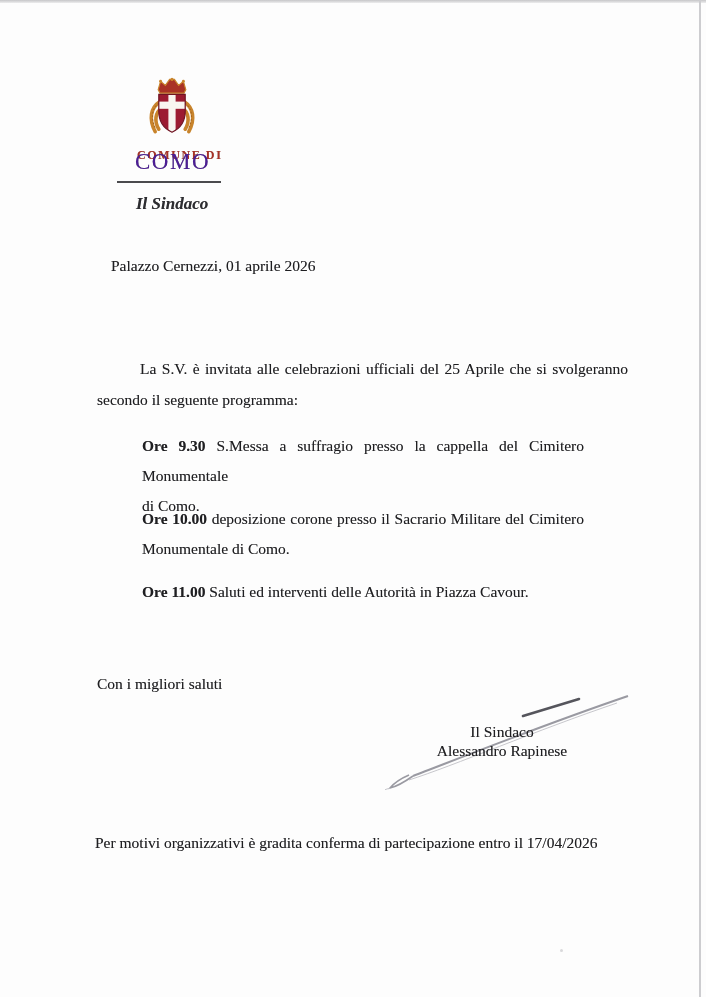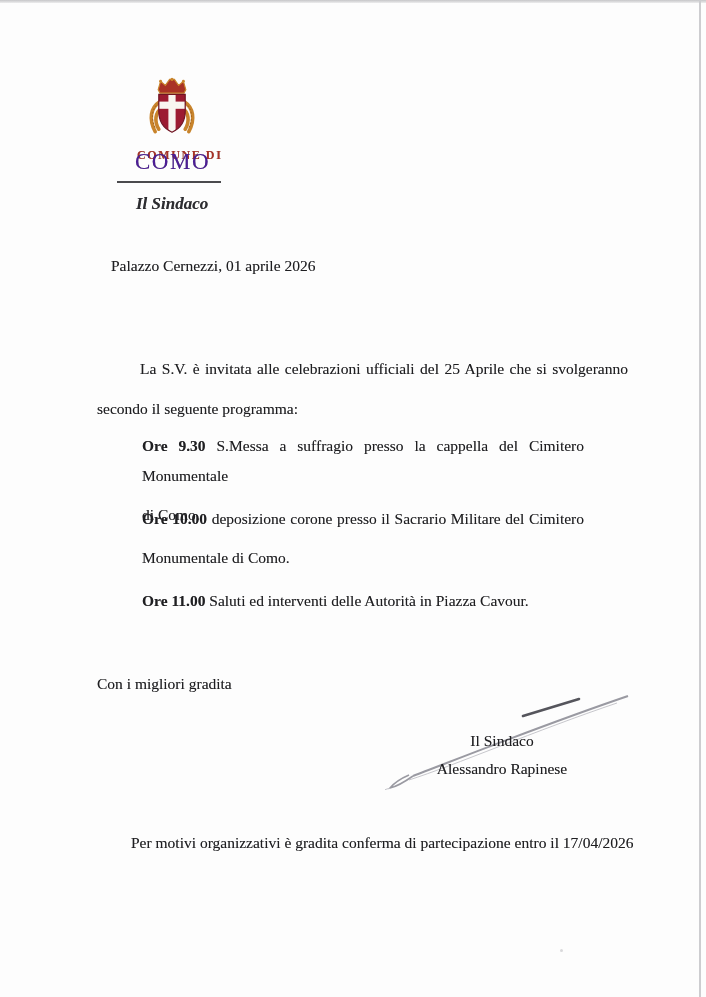--- a/index.html
+++ b/index.html
@@ -56,35 +56,35 @@
   .dateline{left:111px;top:256px;}
   .intro{
     left:97px;top:353px;width:531px;
     line-height:31px;white-space:normal;
   }
   .line-j{
     display:block;
     text-align:justify;
     text-align-last:justify;
   }
-  .line-n{display:block;text-align:left;text-align-last:left;margin-top:9px;}
+  .line-n{display:block;text-align:left;text-align-last:left;}
   .indent{text-indent:43px;}
   .program-item{
     left:142px;width:442px;
     line-height:30px;white-space:normal;
   }
   .p1{top:431px;} .p2{top:504px;} .p3{top:577px;}
   .closing{left:97px;top:674px;}
   
   .sig-block{
     left:432px;top:722px;width:140px;
     text-align:center;line-height:19px;white-space:normal;
   }
   .sig-svg{left:385px;top:686px;}
-  .footer-note{left:95px;top:833px;margin-left:36px;}
+  .footer-note{left:95px;top:833px;}
   b{font-weight:bold;}
   .speck{
     position:absolute;left:560px;top:949px;width:3px;height:3px;
     border-radius:50%;background:#d9d9db;
   }
 </style>
 </head>
 <body>
 
 <div class="paper">
@@ -150,21 +150,21 @@
     <span class="line-n">Monumentale di Como.</span>
   </div>
 
   <div class="abs txt program-item p3">
     <span class="line-n">
       <b>Ore 11.00</b>
       <span>Saluti ed interventi delle Autorità in Piazza Cavour.</span>
     </span>
   </div>
 
-  <div class="abs txt closing">Con i migliori gradita</div>
+  <div class="abs txt closing">Con i migliori saluti</div>
 
   <svg class="abs sig-svg" width="260" height="105" viewBox="0 0 260 105">
     <path d="M28,90 C70,74 155,40 243,10" fill="none" stroke="#9a9aa2" stroke-width="2"></path>
     <path d="M24,94 C68,80 152,44 232,17" fill="none" stroke="#c7c7cc" stroke-width="1"></path>
     <path d="M138,30 L194,13" fill="none" stroke="#55555c" stroke-width="2.6" stroke-linecap="round"></path>
     <path d="M28,90 C18,97 10,101 5,102 C10,96 17,92 24,89" fill="none" stroke="#9a9aa2" stroke-width="1.6"></path>
     <path d="M5,102 L-4,105" fill="none" stroke="#c7c7cc" stroke-width="1"></path>
   </svg>
 
   <div class="abs txt sig-block">

